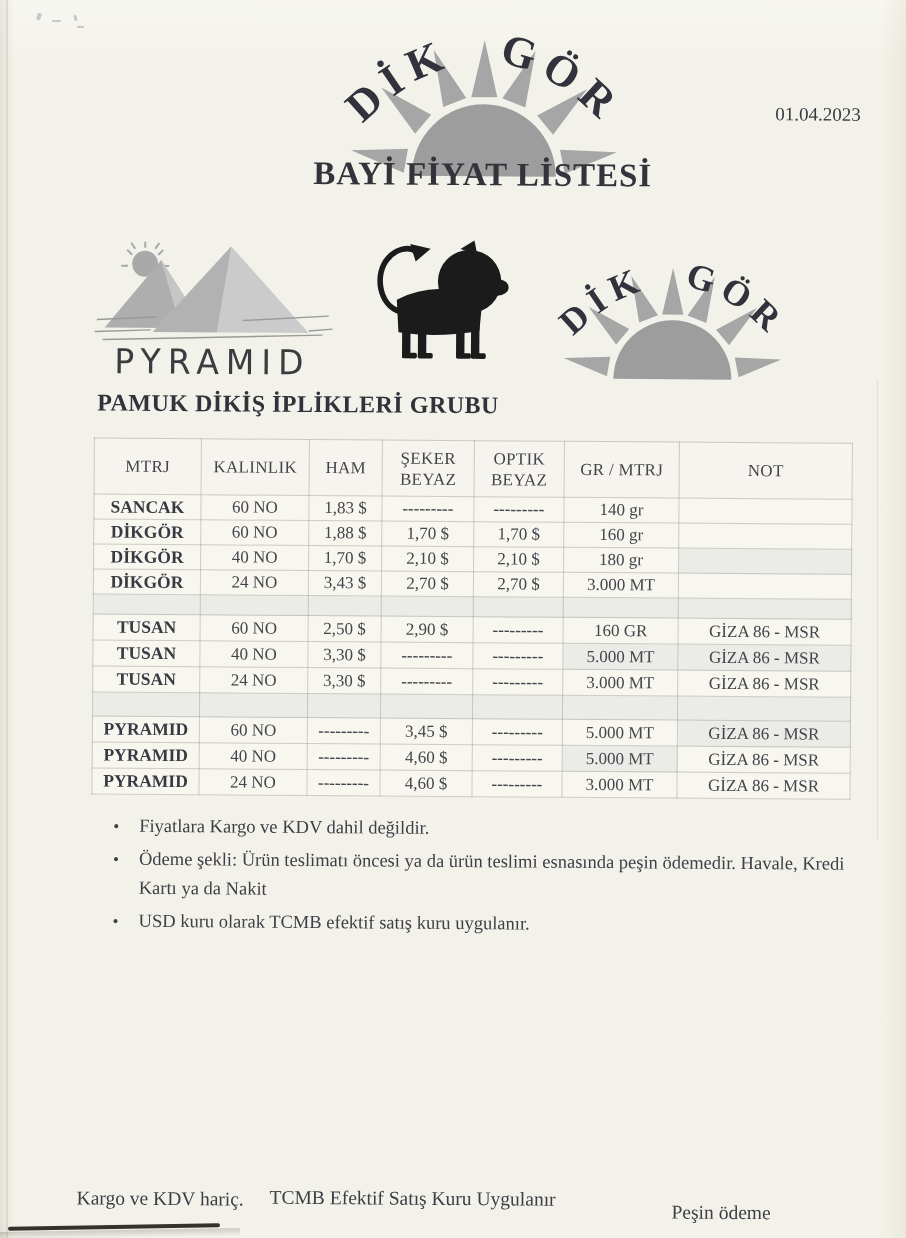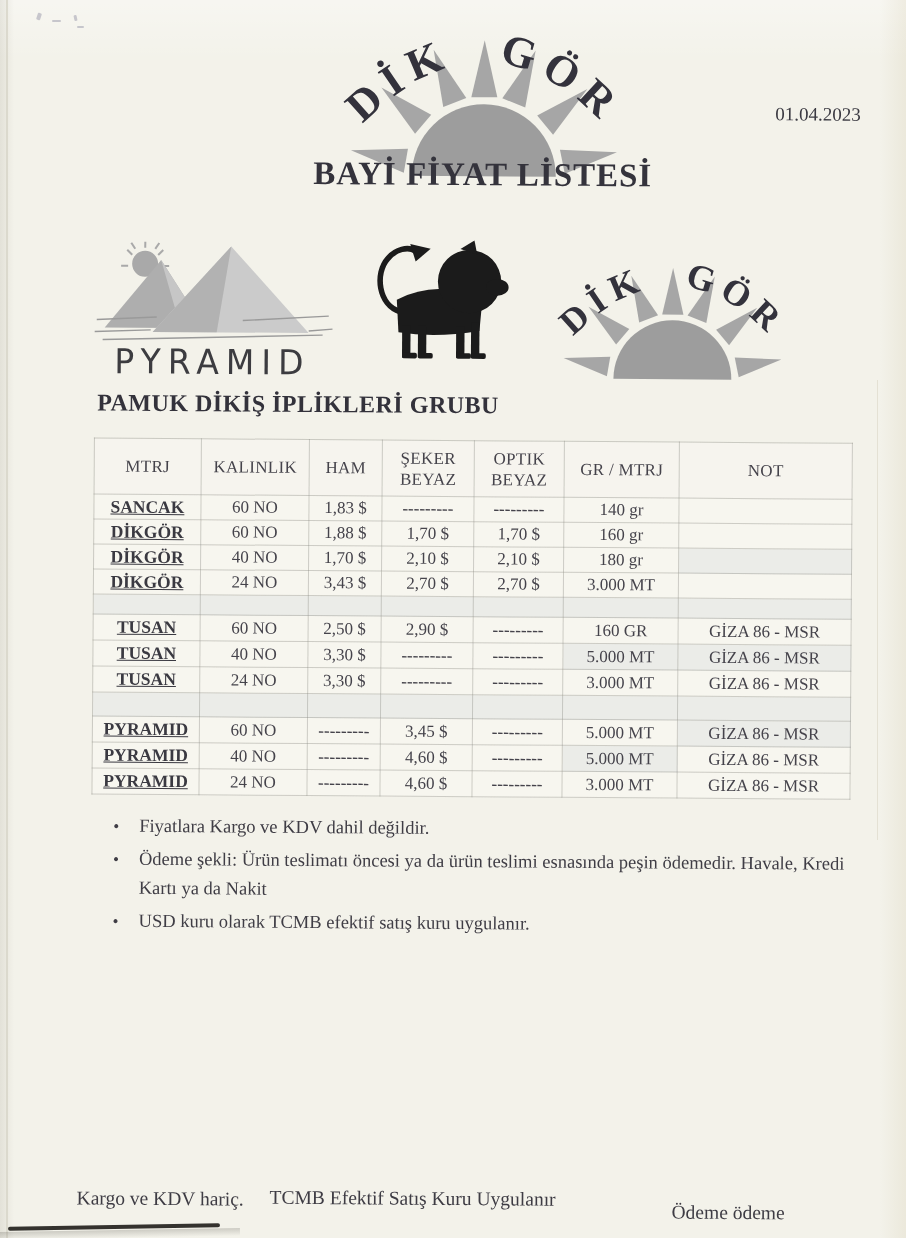--- a/index.html
+++ b/index.html
@@ -27,21 +27,21 @@
   .price-table-wrap{left:97px;top:440px;}
   table{border-collapse:collapse;table-layout:fixed;width:758px;
     font-family:"Liberation Serif","DejaVu Serif",serif;}
   col.c0{width:107px}col.c1{width:108px}col.c2{width:73px}col.c3{width:92px}
   col.c4{width:90px}col.c5{width:115px}col.c6{width:173px}
   th,td{border:1px solid rgba(138,138,130,.38);text-align:center;vertical-align:middle;
     padding:0;font-weight:normal;color:#45434b;background:rgba(252,251,246,.45);}
   th{height:55px;font-size:17px;line-height:21px;letter-spacing:.3px;background:rgba(246,245,239,.7);}
   td{height:24px;font-size:17px;line-height:24px;white-space:nowrap;}
   tr.g2 td, tr.g3 td{height:25px;line-height:25px;}
-  td.brand{font-weight:bold;font-size:17.5px;color:#3a3941;text-decoration:underline;}
+  td.brand{font-weight:bold;font-size:17.5px;color:#3a3941;}
   tr.spacer1 td{height:19px;}
   tr.spacer2 td{height:23px;}
   td.tint{background:#ebece8;}
 
   
   .notes{left:117px;top:814px;width:752px;list-style:none;margin:0;padding:0;
     font-size:18.5px;line-height:29px;color:#3f3d45;}
   .notes li{margin:0 0 4px 0;padding-left:28px;position:relative;}
   .notes li::before{content:"•";position:absolute;left:2px;top:0;font-size:17px;color:#3f3d45;}
 
@@ -293,21 +293,21 @@
   </div>
 
   <ul class="abs notes">
     <li>Fiyatlara Kargo ve KDV dahil değildir.</li>
     <li>Ödeme şekli: Ürün teslimatı öncesi ya da ürün teslimi esnasında peşin ödemedir. Havale, Kredi Kartı ya da Nakit</li>
     <li>USD kuru olarak TCMB efektif satış kuru uygulanır.</li>
   </ul>
 
   <div class="abs footer-left">Kargo ve KDV hariç.</div>
   <div class="abs footer-center">TCMB Efektif Satış Kuru Uygulanır</div>
-  <div class="abs footer-right">Ödeme ödeme</div>
+  <div class="abs footer-right">Peşin ödeme</div>
 
 </div>
 
 <div class="abs edge-left"></div>
 <div class="abs crease-right"></div>
 <div class="abs bottom-shadow"></div>
 <div class="abs bottom-line"></div>
 <div class="abs speck" style="left:37px;top:13px;width:4px;height:7px;transform:rotate(18deg);"></div>
 <div class="abs speck" style="left:52px;top:20px;width:9px;height:2px;"></div>
 <div class="abs speck" style="left:74px;top:15px;width:3px;height:6px;transform:rotate(-12deg);"></div>

